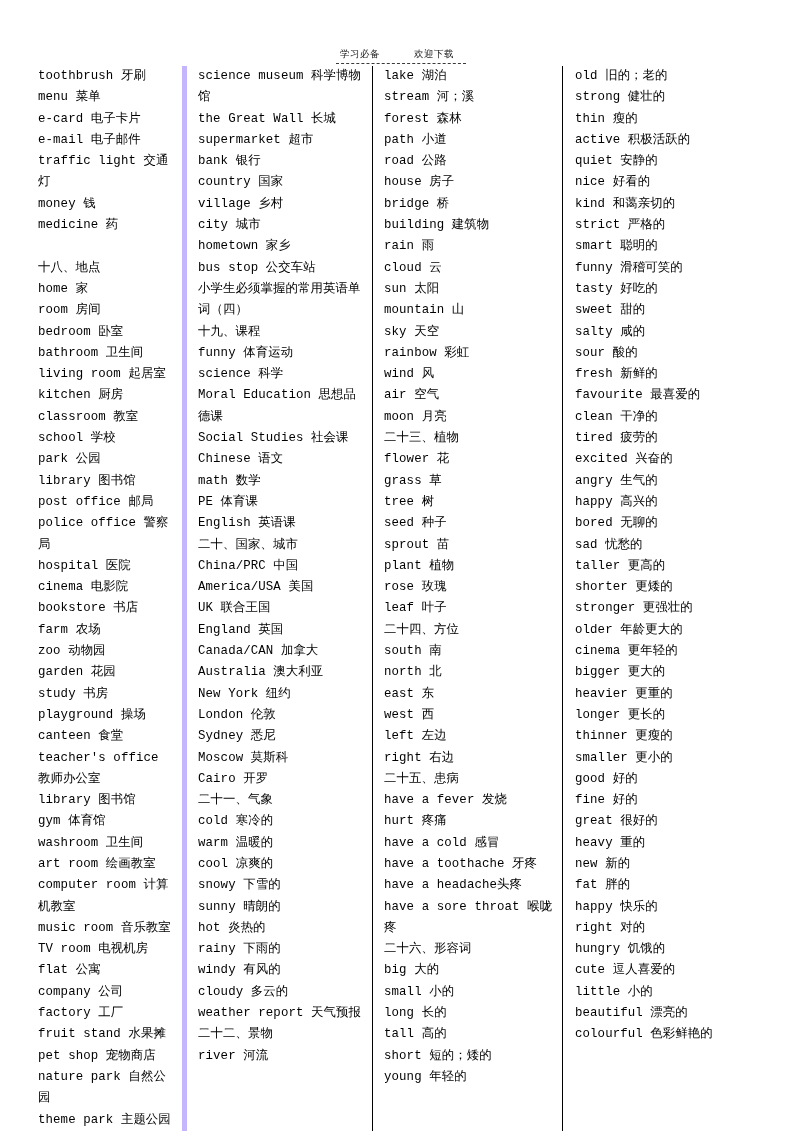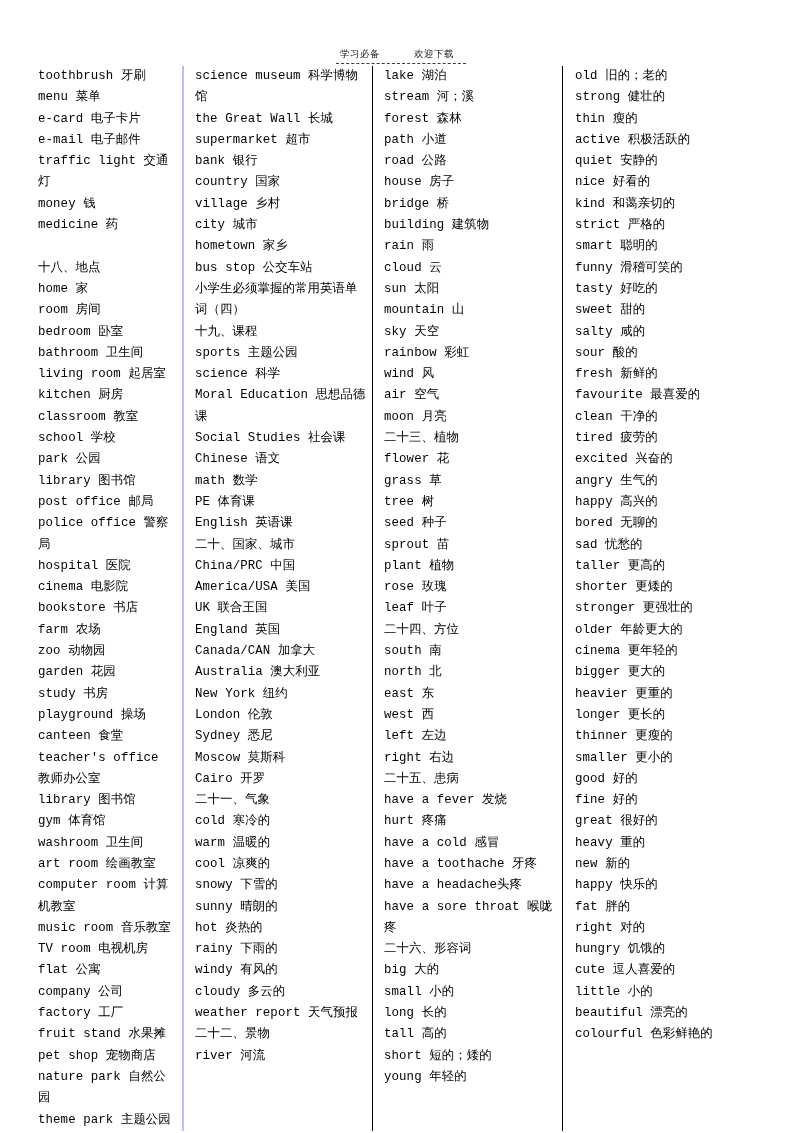--- a/index.html
+++ b/index.html
@@ -62,21 +62,21 @@
     display: flex;
     align-items: stretch;
     font-family: Liberation Mono, monospace;
   }
   .col {
     box-sizing: border-box;
     position: relative;
     padding: 0 6px 0 0;
   }
   .col-0 { width: 182px; padding-left: 38px; }
-  .col-1 { width: 190px; padding-left: 11px; border-left: 2px solid #c4b5fd; }
+  .col-1 { width: 190px; padding-left: 11px; border-left: 5px solid #c4b5fd; }
   .col-2 { width: 190px; padding-left: 11px; border-left: 1px solid #000; }
   .col-3 { width: 196px; padding-left: 12px; border-left: 1px solid #000; }
 
   .entry {
     font-size: 12.4px;
     line-height: 21.3px;
     white-space: normal;
     word-break: break-word;
     letter-spacing: 0.1px;
   }
@@ -148,21 +148,21 @@
         <div class="entry">the Great Wall  长城</div>
         <div class="entry">supermarket 超市</div>
         <div class="entry">bank 银行</div>
         <div class="entry">country  国家</div>
         <div class="entry">village  乡村</div>
         <div class="entry">city  城市</div>
         <div class="entry">hometown  家乡</div>
         <div class="entry">bus stop 公交车站</div>
         <div class="entry">小学生必须掌握的常用英语单词（四）</div>
         <div class="entry">十九、课程</div>
-        <div class="entry">sports 主题公园</div>
+        <div class="entry">funny 体育运动</div>
         <div class="entry">science 科学</div>
         <div class="entry">Moral Education  思想品德课</div>
         <div class="entry">Social Studies  社会课</div>
         <div class="entry">Chinese 语文</div>
         <div class="entry">math 数学</div>
         <div class="entry">PE 体育课</div>
         <div class="entry">English 英语课</div>
         <div class="entry">二十、国家、城市</div>
         <div class="entry">China/PRC 中国</div>
         <div class="entry">America/USA  美国</div>
@@ -270,22 +270,22 @@
         <div class="entry">bigger 更大的</div>
         <div class="entry">heavier 更重的</div>
         <div class="entry">longer 更长的</div>
         <div class="entry">thinner 更瘦的</div>
         <div class="entry">smaller 更小的</div>
         <div class="entry">good 好的</div>
         <div class="entry">fine 好的</div>
         <div class="entry">great 很好的</div>
         <div class="entry">heavy  重的</div>
         <div class="entry">new 新的</div>
+        <div class="entry">fat 胖的</div>
         <div class="entry">happy 快乐的</div>
-        <div class="entry">fat 胖的</div>
         <div class="entry">right 对的</div>
         <div class="entry">hungry 饥饿的</div>
         <div class="entry">cute 逗人喜爱的</div>
         <div class="entry">little 小的</div>
         <div class="entry">beautiful  漂亮的</div>
         <div class="entry">colourful  色彩鲜艳的</div>
       </div>
     </div>
 
 </div>

